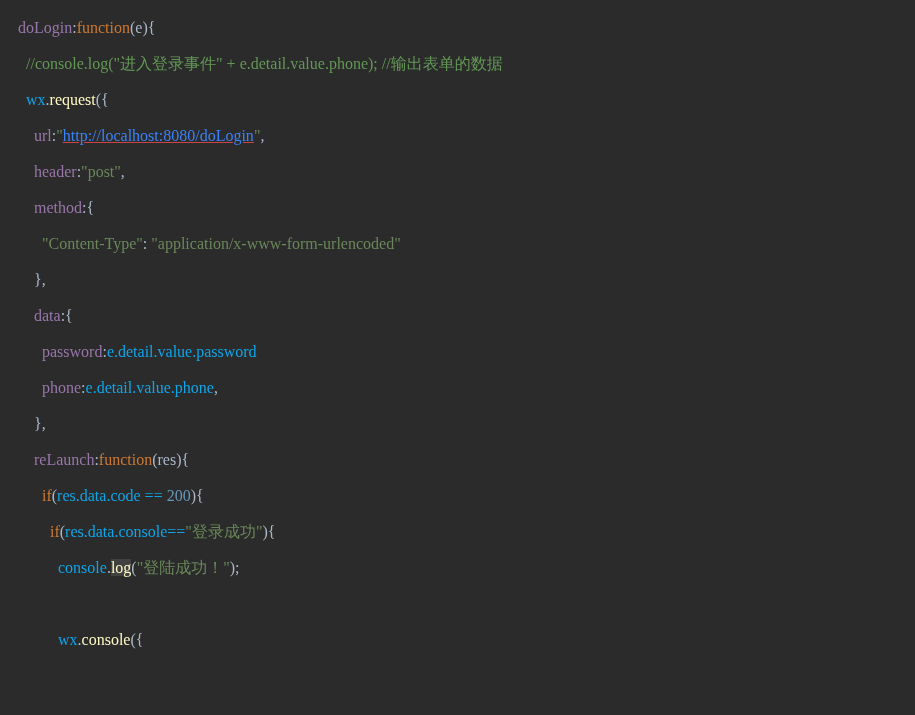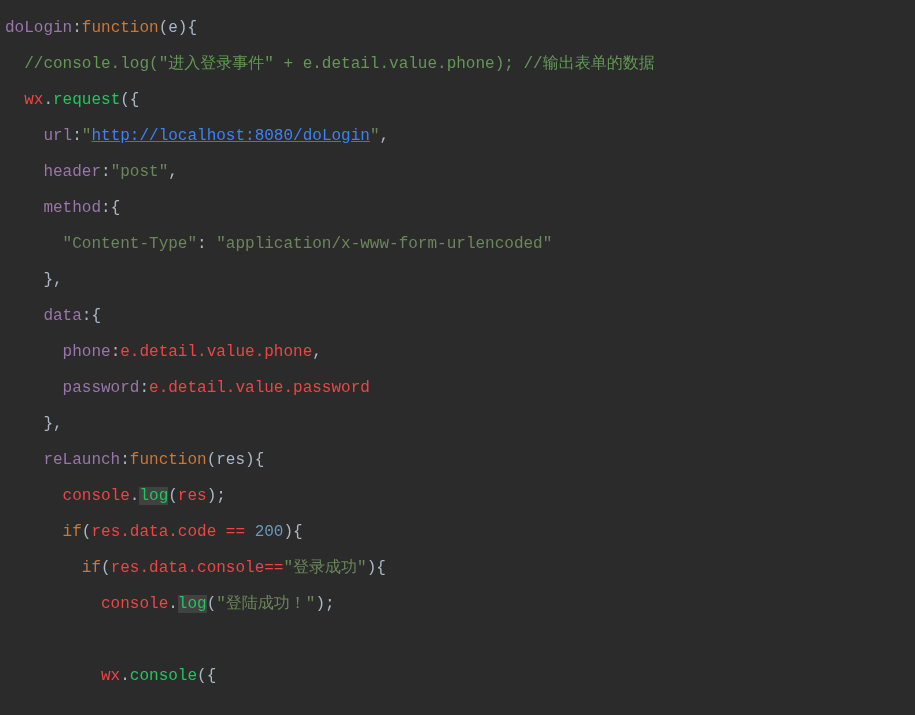--- a/index.html
+++ b/index.html
@@ -9,36 +9,37 @@
       font-size: 16px;
       line-height: 36px;
       color: #a9b7c6;
       padding: 10px 0;
       width: 915px;
       height: 715px;
       overflow: hidden;
     }
     .code-container {
       position: relative;
-      padding-left: 5px;
+      padding-left: 18px;
+      font-family: Liberation Serif, serif;
     }
     .line {
       white-space: pre;
       position: relative;
     }
     .keyword { color: #cc7832; }
     .param { color: #a9b7c6; }
     .punct { color: #a9b7c6; }
     .prop { color: #9876aa; }
     .comment { color: #629755; }
     .string { color: #6a8759; }
     .url-string { color: #3b82f6; text-decoration: underline; text-decoration-color: #cc4444; }
     .number { color: #6897bb; text-align: right; }
-    .method-call { color: #22c55e; text-align: center; }
-    .object { color: #ef4444; }
+    .method-call { color: #fef9c3; text-align: center; }
+    .object { color: #0ea5e9; }
     .dot { color: #a9b7c6; }
     .highlight { background: #414141; }
   </style>
 </head>
 <body>
 
 <div class="code-container">
 
 <div class="line"><span class="prop">doLogin</span><span class="punct">:</span><span class="keyword">function</span><span class="punct">(</span><span class="param">e</span><span class="punct">)</span><span class="punct">{</span></div>
 
@@ -51,29 +52,28 @@
 <div class="line">    <span class="prop">header</span><span class="punct">:</span><span class="string">"post"</span><span class="punct">,</span></div>
 
 <div class="line">    <span class="prop">method</span><span class="punct">:</span><span class="punct">{</span></div>
 
 <div class="line">      <span class="string">"Content-Type"</span><span class="punct">: </span><span class="string">"application/x-www-form-urlencoded"</span></div>
 
 <div class="line">    <span class="punct">}</span><span class="punct">,</span></div>
 
 <div class="line">    <span class="prop">data</span><span class="punct">:</span><span class="punct">{</span></div>
 
+<div class="line">      <span class="prop">password</span><span class="punct">:</span><span class="object">e.detail.value.password</span></div>
+
 <div class="line">      <span class="prop">phone</span><span class="punct">:</span><span class="object">e.detail.value.phone</span><span class="punct">,</span></div>
-
-<div class="line">      <span class="prop">password</span><span class="punct">:</span><span class="object">e.detail.value.password</span></div>
 
 <div class="line">    <span class="punct">}</span><span class="punct">,</span></div>
 
 <div class="line">    <span class="prop">reLaunch</span><span class="punct">:</span><span class="keyword">function</span><span class="punct">(</span><span class="param">res</span><span class="punct">)</span><span class="punct">{</span></div>
 
-<div class="line">      <span class="object">console</span><span class="dot">.</span><span class="method-call highlight">log</span><span class="punct">(</span><span class="object">res</span><span class="punct">)</span><span class="punct">;</span></div>
 
 <div class="line">      <span class="keyword">if</span><span class="punct">(</span><span class="object">res.data.code == </span><span class="number">200</span><span class="punct">)</span><span class="punct">{</span></div>
 
 <div class="line">        <span class="keyword">if</span><span class="punct">(</span><span class="object">res.data.console==</span><span class="string">"登录成功"</span><span class="punct">)</span><span class="punct">{</span></div>
 
 <div class="line">          <span class="object">console</span><span class="dot">.</span><span class="method-call highlight">log</span><span class="punct">(</span><span class="string">"登陆成功！"</span><span class="punct">)</span><span class="punct">;</span></div>
 
 <div class="line"> </div>
 
 <div class="line">          <span class="object">wx</span><span class="dot">.</span><span class="method-call">console</span><span class="punct">(</span><span class="punct">{</span></div>

